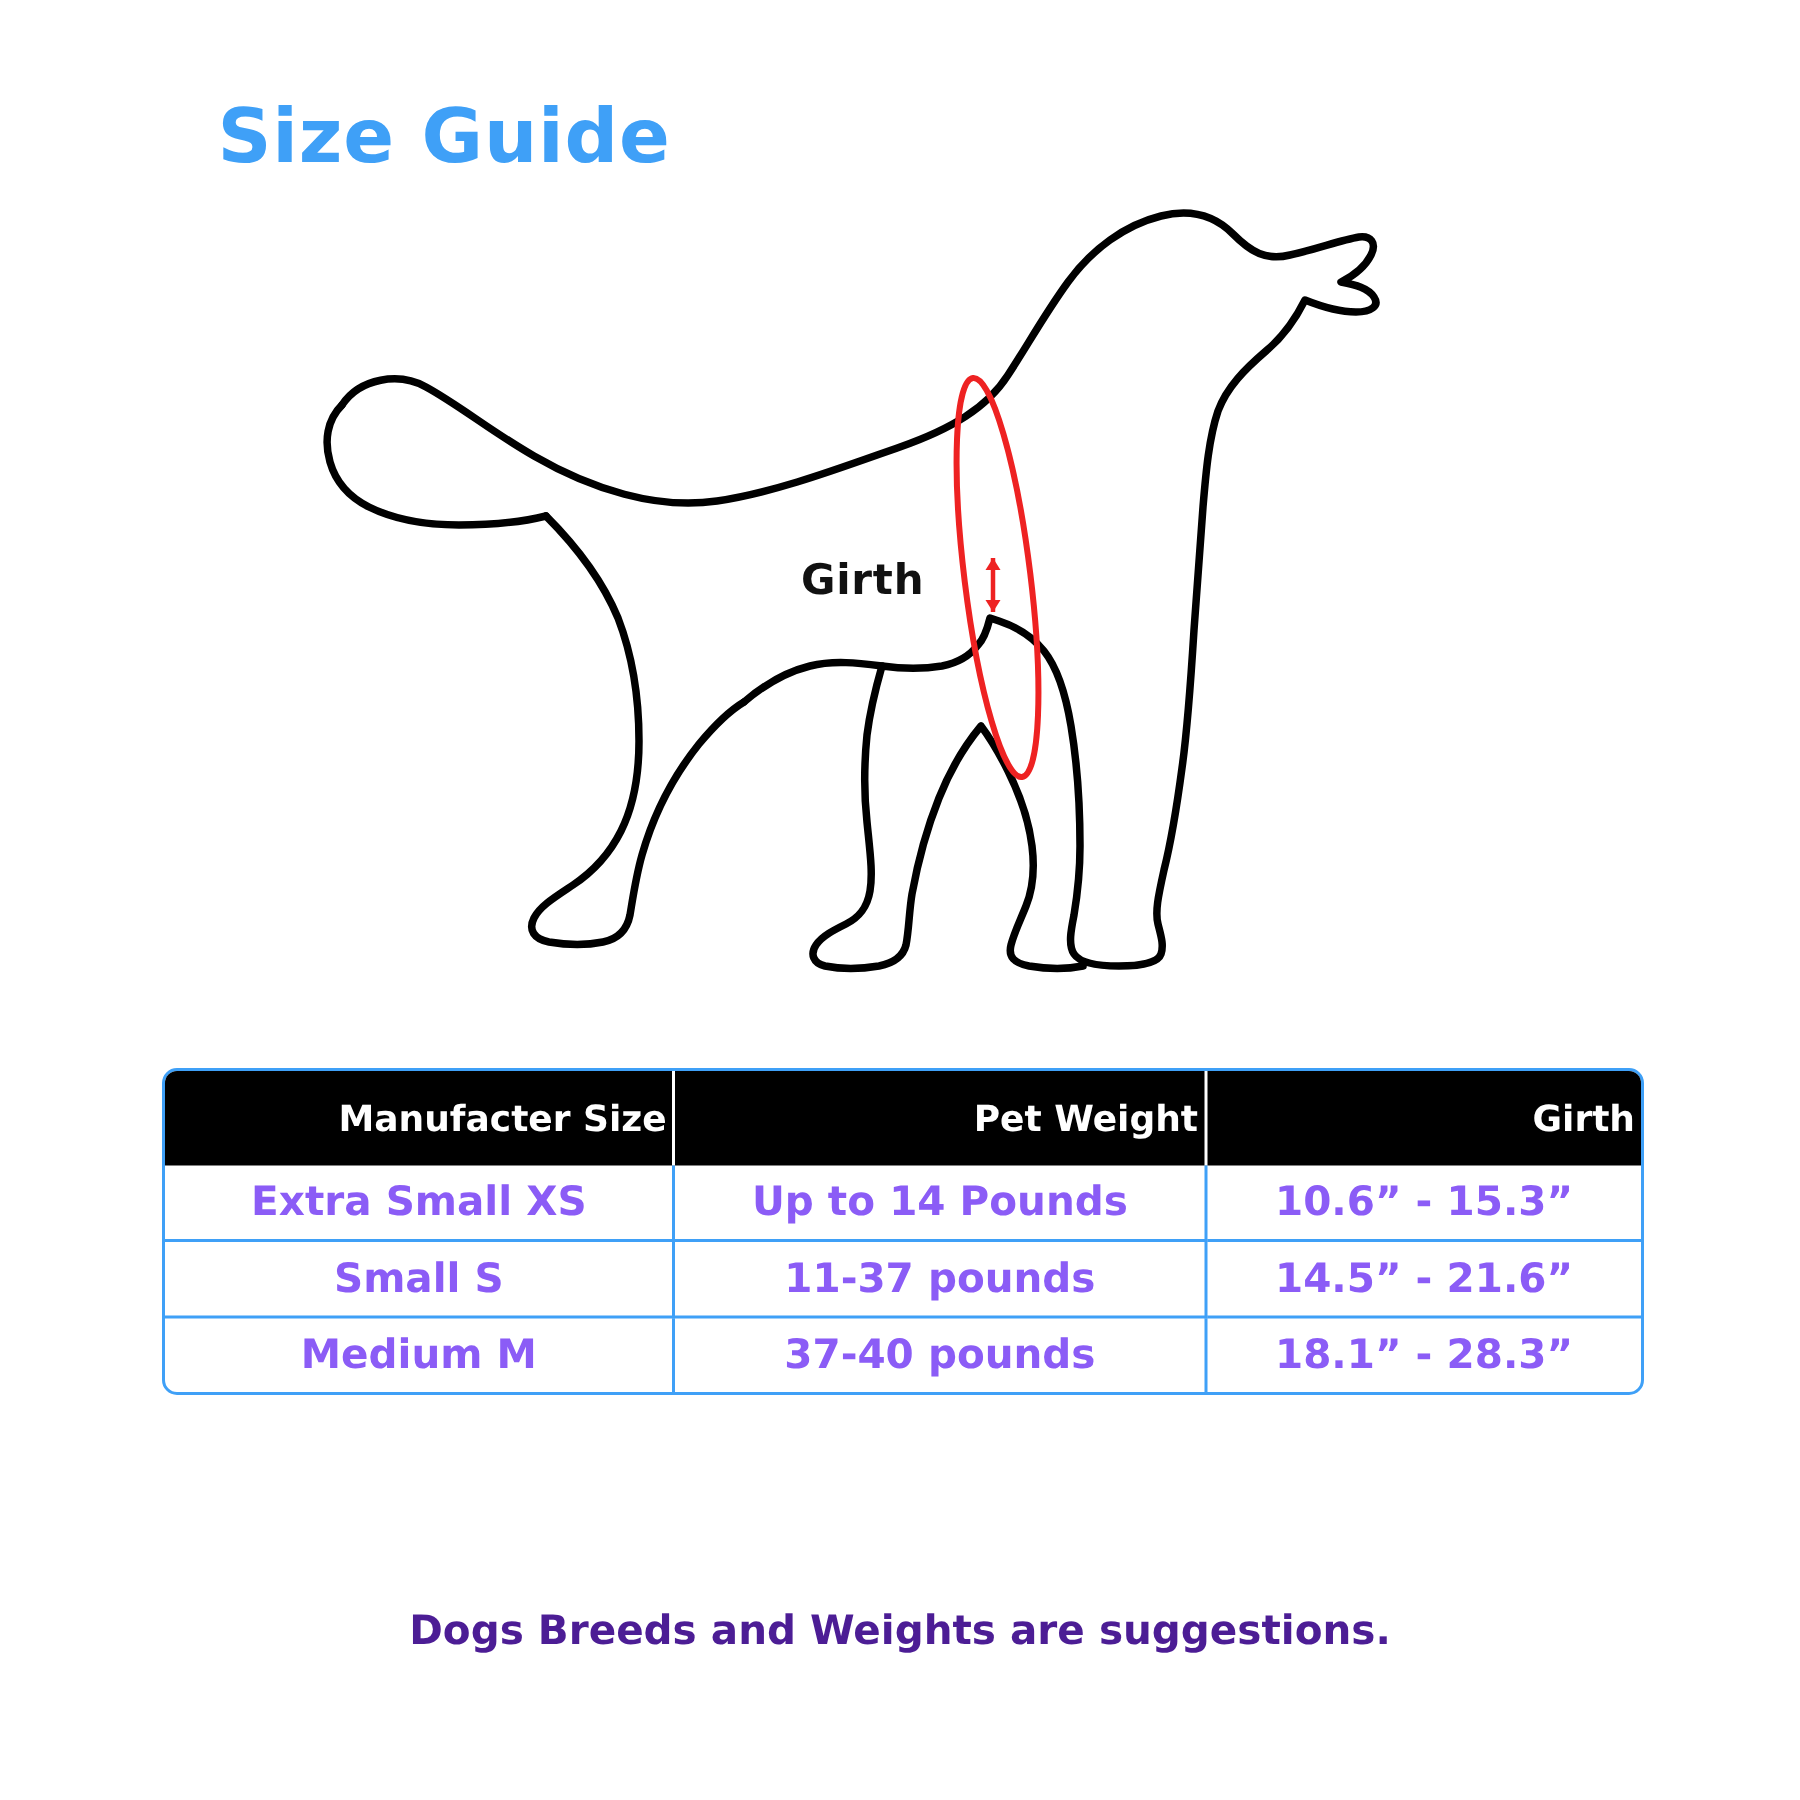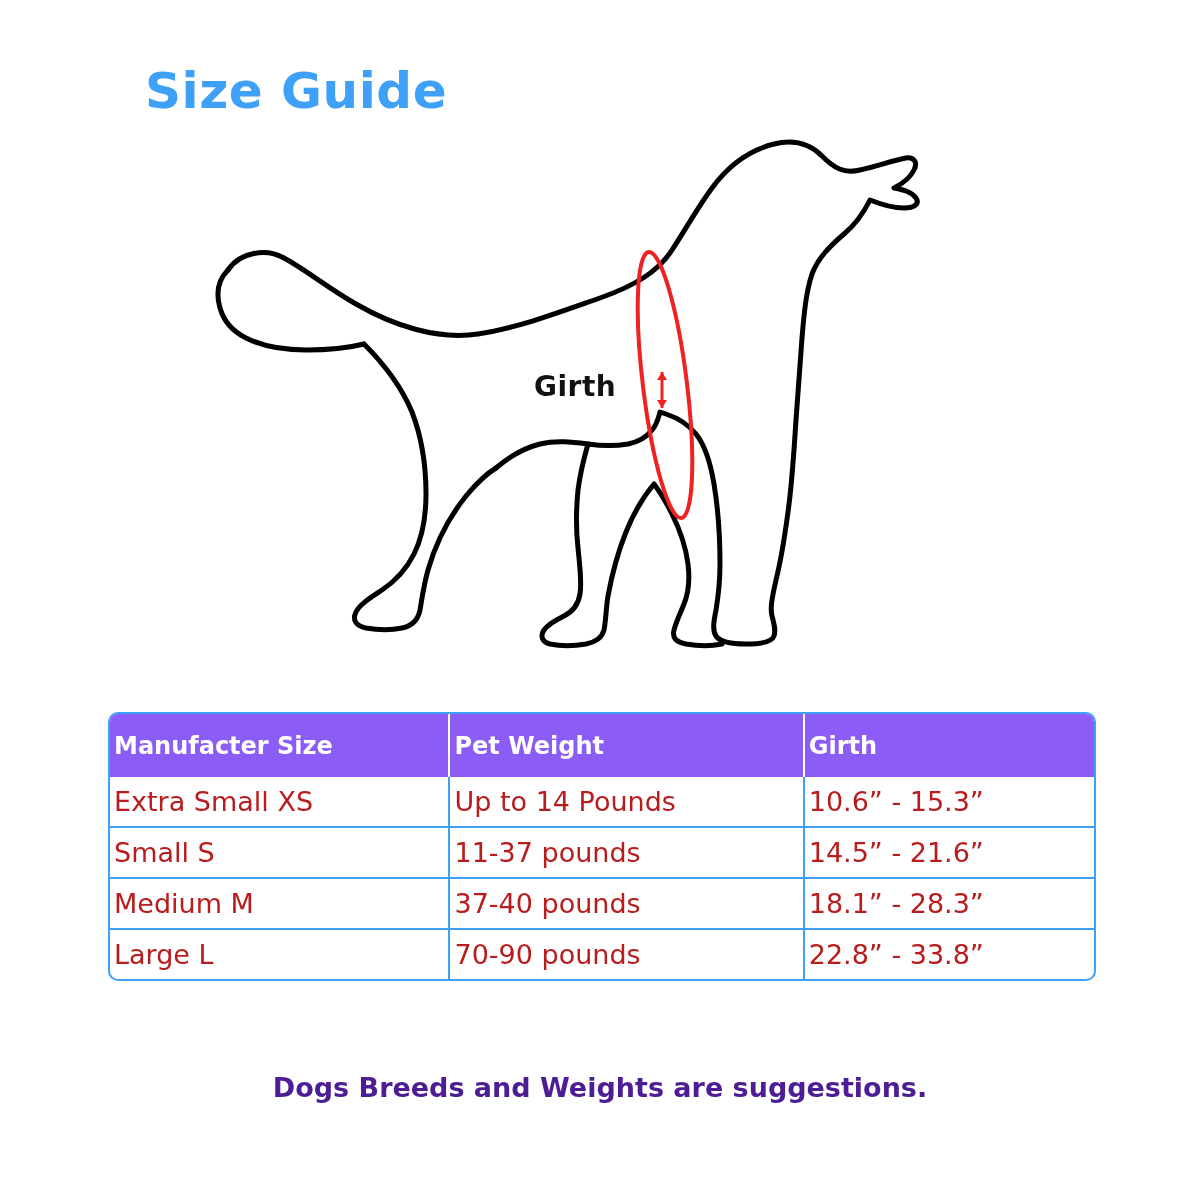--- a/index.html
+++ b/index.html
@@ -54,35 +54,36 @@
     border-radius: 10px;
     overflow: hidden;
     box-sizing: border-box;
   }
   table.size-table {
     border-collapse: collapse;
     width: 100%;
     table-layout: fixed;
   }
   table.size-table thead th {
-    background: #8b5cf6;
+    background: #000000;
     color: #ffffff;
     font-size: 24px;
     font-weight: bold;
     padding: 18px 4px 17px 4px;
-    text-align: left;
+    text-align: right;
     border-right: 2px solid #ffffff;
   }
   table.size-table thead th:last-child {
     border-right: none;
   }
   table.size-table tbody td {
     font-size: 27px;
-    font-weight: normal;
-    color: #b91c1c;
+    font-weight: bold;
+    color: #8b5cf6;
+    text-align: center;
     padding: 9px 4px 9px 4px;
     border-right: 2px solid #3fa0f7;
     border-bottom: 2px solid #3fa0f7;
   }
   table.size-table tbody td:last-child {
     border-right: none;
   }
   table.size-table tbody tr:last-child td {
     border-bottom: none;
   }
@@ -218,25 +219,20 @@
         <tr>
           <td>Small S</td>
           <td>11-37 pounds</td>
           <td>14.5”  -  21.6”</td>
         </tr>
         <tr>
           <td>Medium M</td>
           <td>37-40 pounds</td>
           <td>18.1”  -  28.3”</td>
         </tr>
-        <tr>
-          <td>Large L</td>
-          <td>70-90 pounds</td>
-          <td>22.8”  -  33.8”</td>
-        </tr>
       </tbody>
     </table>
   </div>
 
   <div class="footer">
     <div>Dogs Breeds and Weights are suggestions.</div>
   </div>
 
 </div>
 

